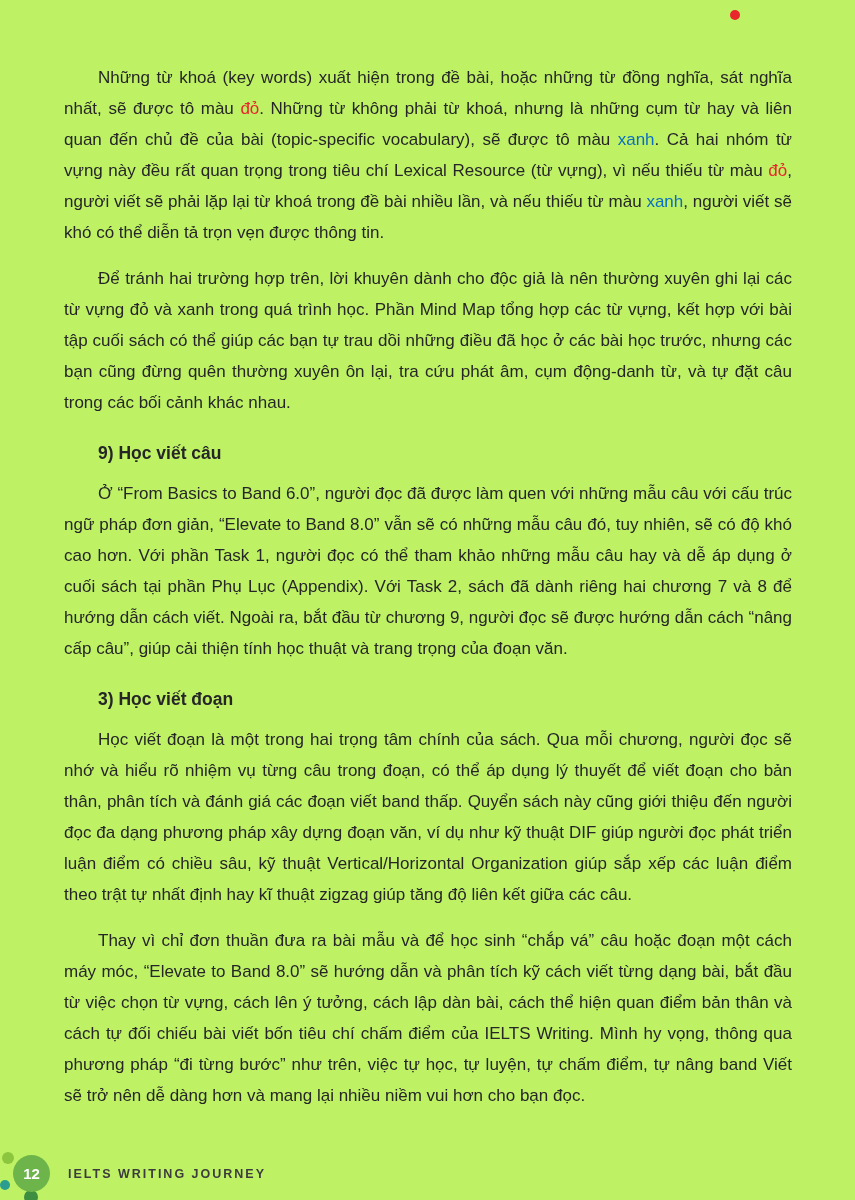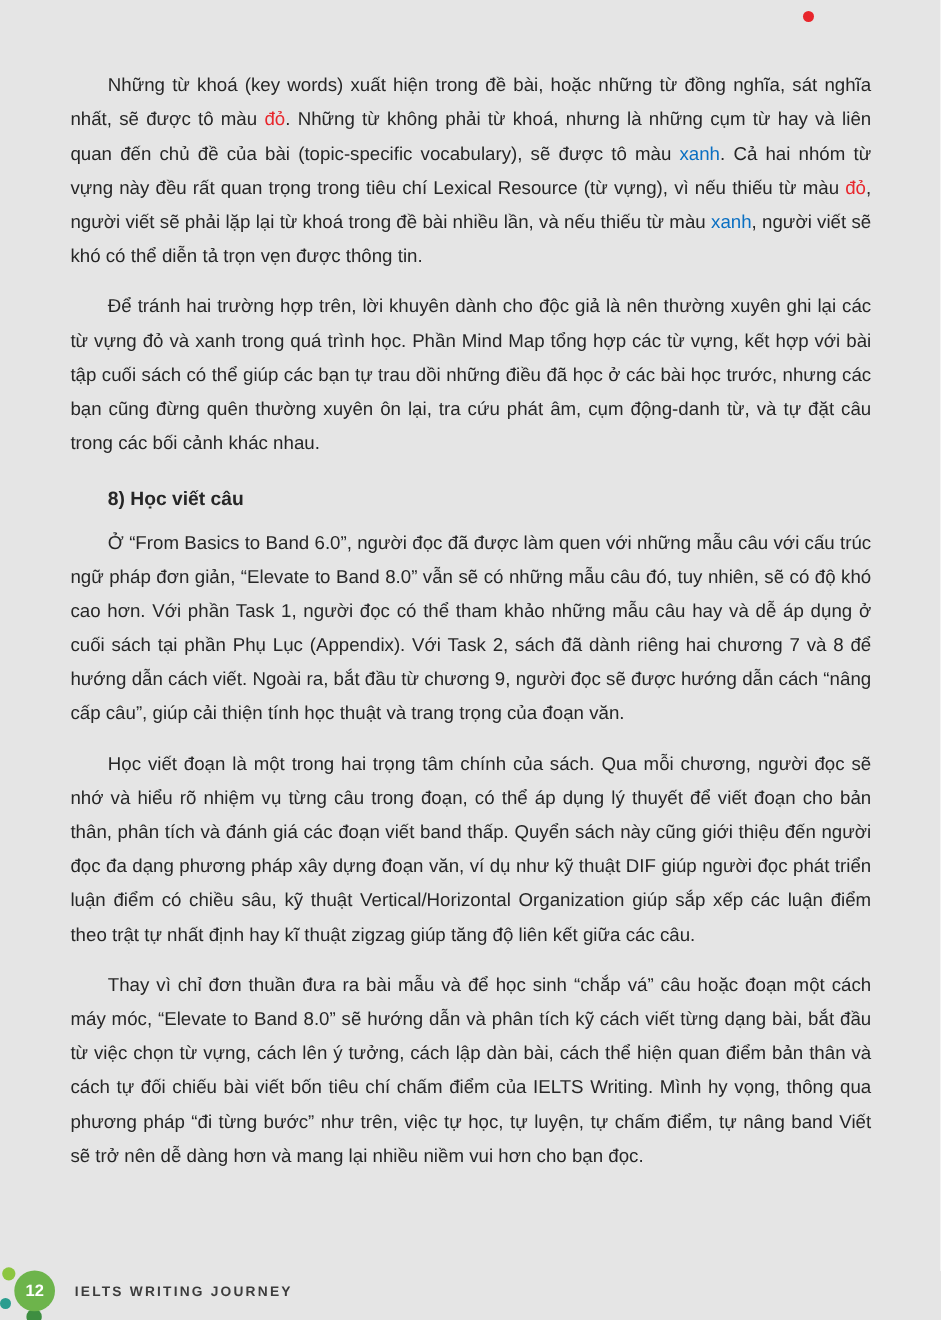--- a/index.html
+++ b/index.html
@@ -4,21 +4,21 @@
 <style>
   html, body {
     margin: 0;
     padding: 0;
     background: #ffffff;
   }
   #page {
     position: relative;
     width: 855px;
     height: 1200px;
-    background: #e5e5e5;
+    background: #bef264;
     overflow: hidden;
     font-family: "Liberation Sans", "DejaVu Sans", sans-serif;
     color: var(--text-color, #262626);
   }
   #doc-content {
     position: absolute;
     top: 62px;
     left: 64px;
     width: 728px;
   }
@@ -124,22 +124,23 @@
 </head>
 <body>
 
 <div id="page" style="--text-color: #262626; --red-color: #e8262c; --blue-color: #0a6fc2; --green-color: #6db44b;">
 
   <span class="top-dot"></span>
 
   <div id="doc-content">
       <p class="paragraph"><span>Những từ khoá (key words) xuất hiện trong đề bài, hoặc những từ đồng nghĩa, sát nghĩa nhất, sẽ được tô màu </span><span class="seg-red">đỏ</span><span>. Những từ không phải từ khoá, nhưng là những cụm từ hay và liên quan đến chủ đề của bài (topic-specific vocabulary), sẽ được tô màu </span><span class="seg-blue">xanh</span><span>. Cả hai nhóm từ vựng này đều rất quan trọng trong tiêu chí Lexical Resource (từ vựng), vì nếu thiếu từ màu </span><span class="seg-red">đỏ</span><span>, người viết sẽ phải lặp lại từ khoá trong đề bài nhiều lần, và nếu thiếu từ màu </span><span class="seg-blue">xanh</span><span>, người viết sẽ khó có thể diễn tả trọn vẹn được thông tin.</span></p>
       <p class="paragraph"><span>Để tránh hai trường hợp trên, lời khuyên dành cho độc giả là nên thường xuyên ghi lại các từ vựng đỏ và xanh trong quá trình học. Phần Mind Map tổng hợp các từ vựng, kết hợp với bài tập cuối sách có thể giúp các bạn tự trau dồi những điều đã học ở các bài học trước, nhưng các bạn cũng đừng quên thường xuyên ôn lại, tra cứu phát âm, cụm động-danh từ, và tự đặt câu trong các bối cảnh khác nhau.</span></p>
-      <h3 class="heading"><span>8) Học viết câu</span></h3>
+      <h3 class="heading"><span>9) Học viết câu</span></h3>
       <p class="paragraph"><span>Ở “From Basics to Band 6.0”, người đọc đã được làm quen với những mẫu câu với cấu trúc ngữ pháp đơn giản, “Elevate to Band 8.0” vẫn sẽ có những mẫu câu đó, tuy nhiên, sẽ có độ khó cao hơn. Với phần Task 1, người đọc có thể tham khảo những mẫu câu hay và dễ áp dụng ở cuối sách tại phần Phụ Lục (Appendix). Với Task 2, sách đã dành riêng hai chương 7 và 8 để hướng dẫn cách viết. Ngoài ra, bắt đầu từ chương 9, người đọc sẽ được hướng dẫn cách “nâng cấp câu”, giúp cải thiện tính học thuật và trang trọng của đoạn văn.</span></p>
+      <h3 class="heading"><span>3) Học viết đoạn</span></h3>
       <p class="paragraph"><span>Học viết đoạn là một trong hai trọng tâm chính của sách. Qua mỗi chương, người đọc sẽ nhớ và hiểu rõ nhiệm vụ từng câu trong đoạn, có thể áp dụng lý thuyết để viết đoạn cho bản thân, phân tích và đánh giá các đoạn viết band thấp. Quyển sách này cũng giới thiệu đến người đọc đa dạng phương pháp xây dựng đoạn văn, ví dụ như kỹ thuật DIF giúp người đọc phát triển luận điểm có chiều sâu, kỹ thuật Vertical/Horizontal Organization giúp sắp xếp các luận điểm theo trật tự nhất định hay kĩ thuật zigzag giúp tăng độ liên kết giữa các câu.</span></p>
       <p class="paragraph"><span>Thay vì chỉ đơn thuần đưa ra bài mẫu và để học sinh “chắp vá” câu hoặc đoạn một cách máy móc, “Elevate to Band 8.0” sẽ hướng dẫn và phân tích kỹ cách viết từng dạng bài, bắt đầu từ việc chọn từ vựng, cách lên ý tưởng, cách lập dàn bài, cách thể hiện quan điểm bản thân và cách tự đối chiếu bài viết bốn tiêu chí chấm điểm của IELTS Writing. Mình hy vọng, thông qua phương pháp “đi từng bước” như trên, việc tự học, tự luyện, tự chấm điểm, tự nâng band Viết sẽ trở nên dễ dàng hơn và mang lại nhiều niềm vui hơn cho bạn đọc.</span></p>
     </div>
 
   <div id="footer">
     <div class="logo-cluster">
       <span class="logo-dot-a"></span>
       <span class="logo-dot-b"></span>
       <span class="logo-dot-c"></span>
       <div class="logo-main">12</div>

